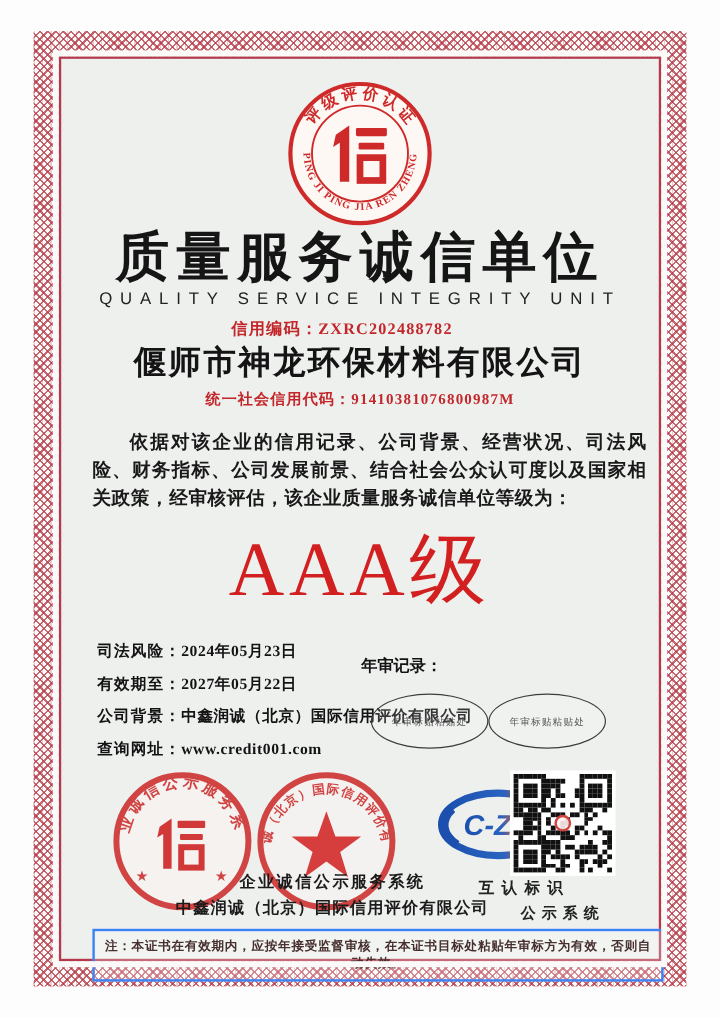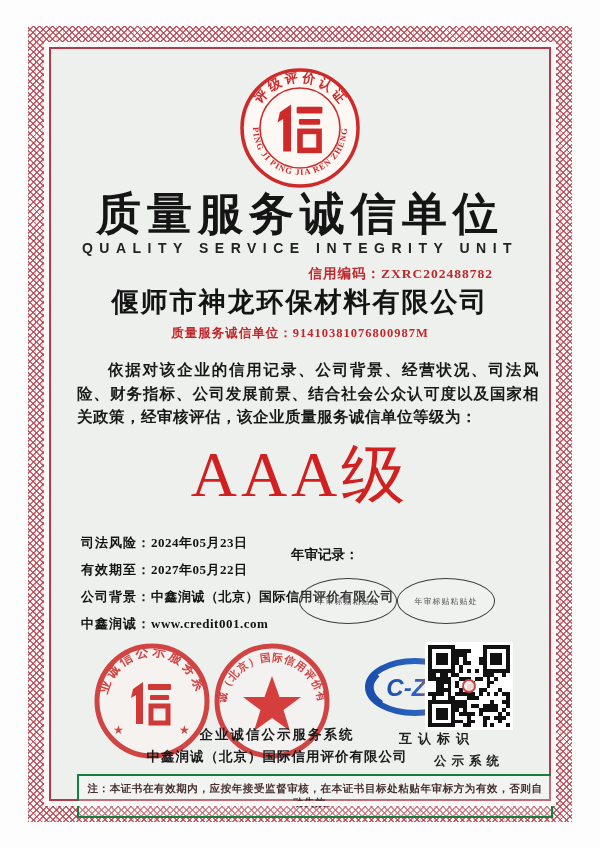--- a/index.html
+++ b/index.html
@@ -13,34 +13,34 @@
           repeating-linear-gradient(90deg, rgba(181,56,70,.25) 0 1px, rgba(181,56,70,0) 1px 7px),
           #fdfcfb;
         padding:21px;box-sizing:border-box;}
   .paper{position:relative;width:100%;height:100%;background:#eef0ee;
          border:2.5px solid #b5394a;outline:5px solid #fbfaf9;box-sizing:border-box;
          padding:16px 26px 10px 26px;text-align:center;}
   
   .badge{display:block;margin:2px auto 0 auto;}
   
   .title-cn{font-size:45px;font-weight:bold;color:#151515;letter-spacing:6px;line-height:1.05;margin-top:2px;}
-  .title-en{font-size:14px;font-weight:bold;color:#222;letter-spacing:6.5px;margin-top:2px;
+  .title-en{font-size:14px;font-weight:normal;color:#222;letter-spacing:6.5px;margin-top:2px;
             font-family:"Liberation Sans","DejaVu Sans",sans-serif;}
-  .credit-code{margin-top:9px;padding-right:30px;text-align:right;font-size:13.5px;font-weight:bold;color:#c3272b;letter-spacing:1px;}
+  .credit-code{margin-top:9px;padding-right:30px;text-align:center;font-size:13.5px;font-weight:bold;color:#c3272b;letter-spacing:1px;}
   .company-name{margin-top:1px;font-size:27px;font-weight:bold;color:#141414;letter-spacing:2px;}
   .company-uscc{margin-top:5px;font-size:12.5px;font-weight:bold;color:#c3272b;letter-spacing:1px;}
   .body-text{margin:16px auto 0 auto;width:462px;text-align:justify;font-size:15.5px;font-weight:bold;
-             color:#191919;line-height:1.5;text-indent:2em;letter-spacing:.5px;}
+             color:#191919;line-height:1.5;text-indent:2em;letter-spacing:.5px;font-family:Liberation Mono, monospace;}
   .rating{margin-top:12px;font-size:64px;font-weight:normal;color:#d21f1f;letter-spacing:4px;line-height:1.1;}
   
   .lower{position:relative;margin-top:24px;height:100px;text-align:left;}
   .details{position:absolute;left:4px;top:0;}
   .detail-line{font-size:13px;font-weight:bold;color:#131313;margin-bottom:9px;letter-spacing:.5px;}
   .detail-line .lbl{letter-spacing:1px;}
-  .annual{position:absolute;right:20px;top:12px;width:212px;}
+  .annual{position:absolute;right:10px;top:12px;width:212px;}
   .annual-label{font-size:13.5px;font-weight:bold;color:#131313;}
   .stickers{display:flex;justify-content:center;margin-top:14px;}
   .sticker{width:96px;height:44px;border:1.3px solid #3c3c3c;border-radius:50%;
            display:flex;align-items:center;justify-content:center;
            font-size:8px;color:#555;letter-spacing:1px;background:rgba(255,255,255,.15);}
   
   .marks{position:relative;margin-top:8px;height:122px;}
   .seal{position:absolute;opacity:.92;}
   .seal1{left:16px;top:0;}
   .seal2{left:136px;top:0;}
@@ -50,21 +50,21 @@
   .qr{position:relative;width:88px;height:88px;margin:0 auto;background:#fff;padding:3px;box-sizing:border-box;
       display:grid;grid-template-columns:repeat(21,1fr);grid-template-rows:repeat(21,1fr);}
   .qr .c{background:#111;}
   .qr::after{content:"";position:absolute;left:50%;top:50%;width:14px;height:14px;margin:-7px 0 0 -7px;
              border:2px solid #d0433f;border-radius:50%;background:rgba(255,240,240,.9);box-sizing:border-box;}
   .qr-label{margin-top:23px;font-size:12.5px;font-weight:bold;color:#222;letter-spacing:5px;}
   .captions{position:absolute;left:0;top:84px;width:400px;text-align:center;z-index:3;}
   .cap1{font-size:13.5px;font-weight:bold;color:#1b1b1b;letter-spacing:2px;}
   .cap2{font-size:13.5px;font-weight:bold;color:#1b1b1b;letter-spacing:1px;margin-top:4px;}
   
-  .footer-note{margin:10px auto 0 auto;width:456px;border:2px solid #15803d;padding:6px 8px;
+  .footer-note{margin:10px auto 0 auto;width:456px;border:2px solid #3b82f6;padding:6px 8px;
                font-size:10.5px;font-weight:bold;color:#47302f;letter-spacing:.6px;background:rgba(255,255,255,.25);}
 </style>
 </head>
 <body>
 
 <div class="cert">
   <div class="lace">
     <div class="paper">
 
       <svg width="0" height="0" style="position:absolute">
@@ -100,33 +100,33 @@
 
       <div class="title-cn">质量服务诚信单位</div>
       <div class="title-en">QUALITY SERVICE INTEGRITY UNIT</div>
 
       <div class="credit-code">
         <span>信用编码：</span><span>ZXRC202488782</span>
       </div>
 
       <div class="company-name">偃师市神龙环保材料有限公司</div>
       <div class="company-uscc">
-        <span>质量服务诚信单位：</span><span>91410381076800987M</span>
+        <span>统一社会信用代码：</span><span>91410381076800987M</span>
       </div>
 
       <div class="body-text">依据对该企业的信用记录、公司背景、经营状况、司法风险、财务指标、公司发展前景、结合社会公众认可度以及国家相关政策，经审核评估，该企业质量服务诚信单位等级为：</div>
 
       <div class="rating">AAA级</div>
 
       <div class="lower">
         <div class="details">
           <div class="detail-line"><span class="lbl">司法风险：</span><span>2024年05月23日</span></div>
           <div class="detail-line"><span class="lbl">有效期至：</span><span>2027年05月22日</span></div>
           <div class="detail-line"><span class="lbl">公司背景：</span><span>中鑫润诚（北京）国际信用评价有限公司</span></div>
-          <div class="detail-line"><span class="lbl">中鑫润诚：</span><span>www.credit001.com</span></div>
+          <div class="detail-line"><span class="lbl">查询网址：</span><span>www.credit001.com</span></div>
         </div>
         <div class="annual">
           <div class="annual-label">年审记录：</div>
           <div class="stickers">
             <div class="sticker">年审标贴粘贴处</div>
             <div class="sticker">年审标贴粘贴处</div>
           </div>
         </div>
       </div>
 

